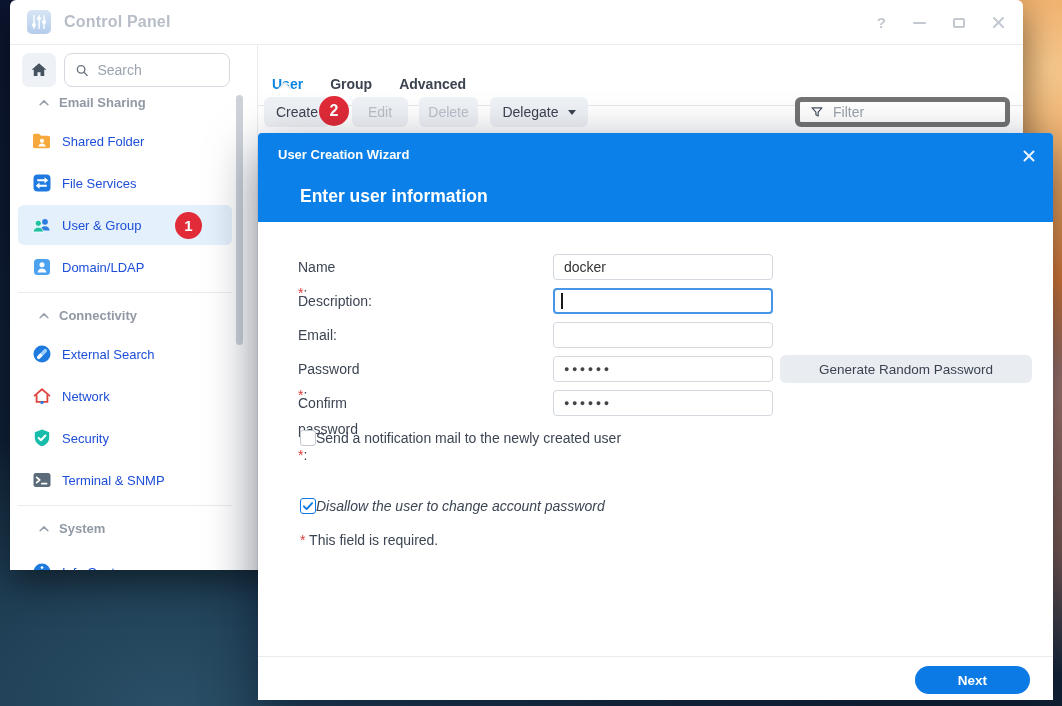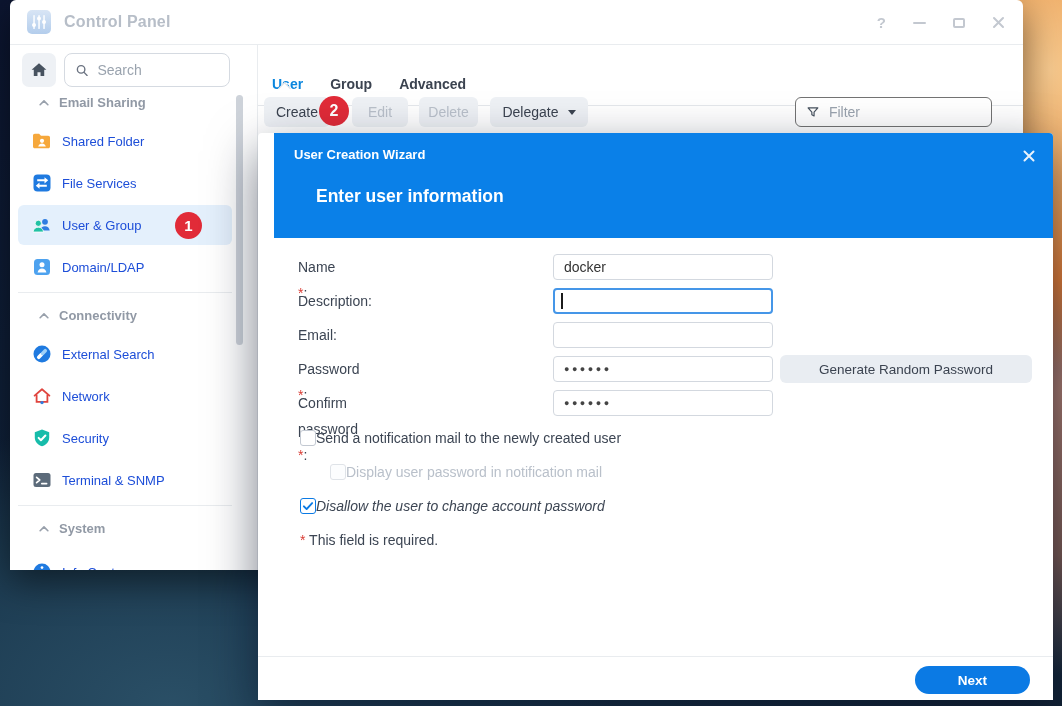--- a/index.html
+++ b/index.html
@@ -59,29 +59,29 @@
   .tab.active { color:#0a86de; }
   .tab-notch { position:absolute; left:22px; top:39px; width:9px; height:9px; background:#fff;
     border-top:1px solid #d9dde2; border-left:1px solid #d9dde2; transform:rotate(45deg); }
   .tbtn { position:absolute; top:52px; height:30px; background:#eef1f5; border:none; border-radius:6px;
     font-size:14px; color:#3b4350; font-family:inherit; cursor:pointer;
     display:flex; align-items:center; justify-content:center; }
   .tbtn.disabled { color:#b9c0ca; cursor:default; }
   .badge-toolbar { left:61px; top:51px; width:30px; height:30px; font-size:16px; }
   .caret-down { width:0; height:0; border-left:4px solid transparent; border-right:4px solid transparent;
     border-top:5px solid #3b4350; margin-left:9px; }
-  .filter-box { position:absolute; left:537px; top:52px; width:197px; height:30px;
-    border:1px solid #737373; border-radius:6px; display:flex; align-items:center; padding:0 8px 0 10px; background:#fff; }
+  .filter-box { position:absolute; left:537px; top:52px; width:215px; height:30px;
+    border:5px solid #737373; border-radius:6px; display:flex; align-items:center; padding:0 8px 0 10px; background:#fff; }
   .filter-box input { border:none; outline:none; width:100%; font-size:14px; color:#333; margin-left:9px; font-family:inherit; }
   .filter-box input::placeholder { color:#9aa3ae; }
 
   
   .dialog { position:absolute; left:258px; top:133px; width:795px; height:567px;
     background:#fff; border-radius:4px 4px 0 0; box-shadow:0 18px 50px rgba(5,15,35,.55); overflow:hidden; }
-  .dlg-header { position:absolute; left:16px; top:0; right:0; height:105px; background:#0a80e8; }
+  .dlg-header { position:absolute; left:0; top:0; right:0; height:89px; background:#0a80e8; }
   .dlg-title { position:absolute; left:20px; top:14px; font-size:13px; font-weight:bold; color:#fff; }
   .dlg-close { position:absolute; right:16px; top:15px; width:16px; height:16px; cursor:pointer;
     display:flex; align-items:center; justify-content:center; }
   .dlg-heading { position:absolute; left:42px; top:53px; font-size:17.5px; font-weight:bold; color:#fff; }
 
   .form-row { position:absolute; left:0; height:26px; }
   .f-label { position:absolute; left:40px; top:0; line-height:26px; font-size:14px; color:#3c4553; }
   .f-label .req { color:#d93a32; }
   .f-input { position:absolute; left:295px; top:0; width:220px; height:26px;
     border:1px solid #d3d8df; border-radius:4px; padding:0 10px; font-size:14px; color:#333;
@@ -328,24 +328,20 @@
   <div class="form-row" style="top:257px;">
     <span class="f-label"><span>Confirm password</span><span class="req"> *</span><span>:</span></span>
     <input class="f-input masked" type="text" value="●●●●●●" style="">
   </div>
 
   <div class="cb-row" style="left:42px; top:296px;">
     <span class="cb-box"></span>
     <span class="cb-label">Send a notification mail to the newly created user</span>
   </div>
 
-  <div class="cb-row" style="left:72px; top:330px;">
-    <span class="cb-box disabled"></span>
-    <span class="cb-label disabled">Display user password in notification mail</span>
-  </div>
 
   <div class="cb-row" style="left:42px; top:364px;font-style:italic;">
     <span class="cb-box checked">
       <svg width="12" height="12" viewBox="0 0 14 14">
         <path d="M2.2 7.4l3.2 3.2 6.4-7" stroke="#0b7ae4" stroke-width="2.2" fill="none" stroke-linecap="round" stroke-linejoin="round"></path>
       </svg>
     </span>
     <span class="cb-label">Disallow the user to change account password</span>
   </div>
 

